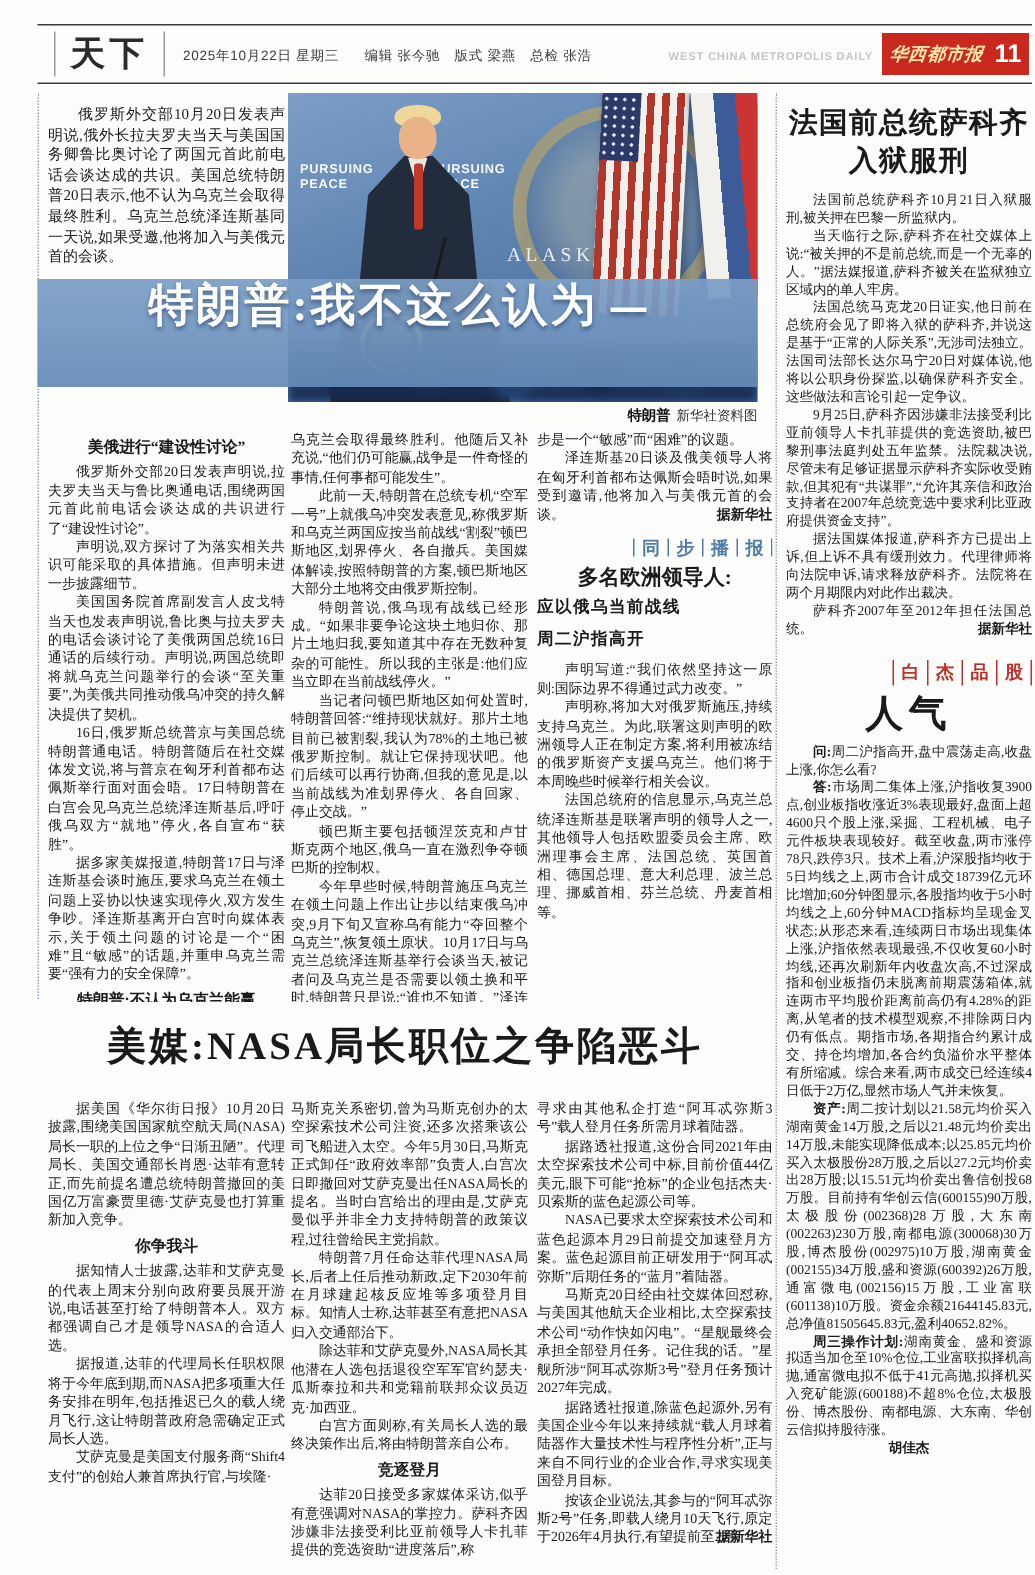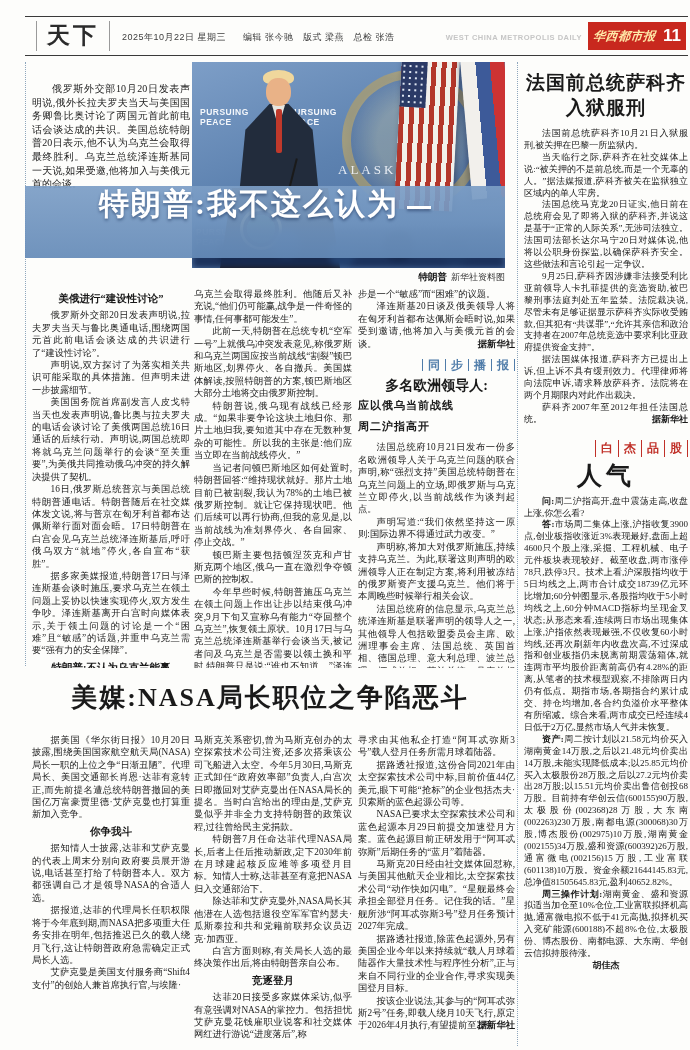--- a/index.html
+++ b/index.html
@@ -18,21 +18,21 @@
            font-size:7.5px;font-weight:700;color:#c6c6c6;letter-spacing:.5px;}
   .brand-box{position:absolute;right:4px;top:22px;width:98px;height:28px;background:#c8281e;
              display:flex;align-items:center;justify-content:space-between;padding:0 5px;box-sizing:border-box;}
   .brand-cn{color:#ffe9a8;font-weight:700;font-style:italic;font-size:12px;letter-spacing:.5px;transform:skewX(-6deg);}
   .page-no{color:#fff;font-weight:700;font-size:17px;font-family:"Liberation Sans",sans-serif;}
   
   .vdot{position:absolute;width:0;border-left:1px dotted #8fa7bd;}
   .vdot-left{left:25px;top:62px;height:604px;}
   .vdot-mid{left:517px;top:62px;height:984px;}
   
-  .intro{position:absolute;left:32px;top:82px;width:158px;height:118px;margin:0;
+  .intro{position:absolute;left:32px;top:70px;width:158px;height:118px;margin:0;
          font-size:10px;line-height:13.6px;text-align:justify;text-indent:2em;overflow:hidden;}
   .photo{position:absolute;left:192px;top:62px;width:313px;height:206px;overflow:hidden;
          background:linear-gradient(160deg,#7d9ec7 0%,#5d82b0 45%,#46689a 100%);}
   .ph-seal{position:absolute;left:150px;top:8px;width:122px;height:122px;border-radius:50%;
            border:9px solid rgba(205,175,95,.55);background:radial-gradient(circle,rgba(235,215,150,.25) 40%,rgba(60,80,120,.2) 75%);}
   .ph-label{position:absolute;width:58px;color:#f4f7fb;font-family:"Liberation Sans",sans-serif;
             font-weight:700;font-size:8.5px;line-height:1.15;letter-spacing:.5px;}
   .ph-label-1{left:8px;top:46px;}
   .ph-label-2{left:96px;top:46px;}
   .ph-label-3{left:4px;top:166px;opacity:.45;}
@@ -176,21 +176,20 @@
           <div class="chunk cont">步是一个“敏感”而“困难”的议题。</div>
           <div class="chunk p">泽连斯基20日谈及俄美领导人将在匈牙利首都布达佩斯会晤时说,如果受到邀请,他将加入与美俄元首的会谈。</div>
           <div class="chunk sign">据新华社</div>
         </div>
       <div class="sync">
         <div class="badge badge-blue"><div class="chunk badgechar">同</div><div class="chunk badgechar">步</div><div class="chunk badgechar">播</div><div class="chunk badgechar">报</div></div>
         <div class="sync-h1">多名欧洲领导人:</div>
         <div class="sync-h2">应以俄乌当前战线</div>
         <div class="sync-h3">周二沪指高开</div>
         <div class="sync-body">
-            <div class="chunk p">法国总统府10月21日发布一份多名欧洲领导人关于乌克兰问题的联合声明,称“强烈支持”美国总统特朗普在乌克兰问题上的立场,即俄罗斯与乌克兰立即停火,以当前战线作为谈判起点。</div>
             <div class="chunk p">声明写道:“我们依然坚持这一原则:国际边界不得通过武力改变。”</div>
             <div class="chunk p">声明称,将加大对俄罗斯施压,持续支持乌克兰。为此,联署这则声明的欧洲领导人正在制定方案,将利用被冻结的俄罗斯资产支援乌克兰。他们将于本周晚些时候举行相关会议。</div>
             <div class="chunk p">法国总统府的信息显示,乌克兰总统泽连斯基是联署声明的领导人之一,其他领导人包括欧盟委员会主席、欧洲理事会主席、法国总统、英国首相、德国总理、意大利总理、波兰总理、挪威首相、芬兰总统、丹麦首相等。</div>
           </div>
       </div>
     </div>
   </section>
 
   <aside class="aside">
     <h2 class="sk-head">
@@ -225,21 +224,21 @@
         <div class="chunk p">据知情人士披露,达菲和艾萨克曼的代表上周末分别向政府要员展开游说,电话甚至打给了特朗普本人。双方都强调自己才是领导NASA的合适人选。</div>
         <div class="chunk p">据报道,达菲的代理局长任职权限将于今年底到期,而NASA把多项重大任务安排在明年,包括推迟已久的载人绕月飞行,这让特朗普政府急需确定正式局长人选。</div>
         <div class="chunk p">艾萨克曼是美国支付服务商“Shift4支付”的创始人兼首席执行官,与埃隆·</div>
       </div>
     <div class="art-col n2">
         <div class="chunk cont">马斯克关系密切,曾为马斯克创办的太空探索技术公司注资,还多次搭乘该公司飞船进入太空。今年5月30日,马斯克正式卸任“政府效率部”负责人,白宫次日即撤回对艾萨克曼出任NASA局长的提名。当时白宫给出的理由是,艾萨克曼似乎并非全力支持特朗普的政策议程,过往曾给民主党捐款。</div>
         <div class="chunk p">特朗普7月任命达菲代理NASA局长,后者上任后推动新政,定下2030年前在月球建起核反应堆等多项登月目标。知情人士称,达菲甚至有意把NASA归入交通部治下。</div>
         <div class="chunk p">除达菲和艾萨克曼外,NASA局长其他潜在人选包括退役空军军官约瑟夫·瓜斯泰拉和共和党籍前联邦众议员迈克·加西亚。</div>
         <div class="chunk p">白宫方面则称,有关局长人选的最终决策作出后,将由特朗普亲自公布。</div>
         <div class="chunk subhead">竞逐登月</div>
-        <div class="chunk p">达菲20日接受多家媒体采访,似乎有意强调对NASA的掌控力。包括担忧艾萨克曼花钱雇职业说客和社交媒体网红进行游说“进度落后”,称</div>
+        <div class="chunk p">达菲20日接受多家媒体采访,似乎有意强调对NASA的掌控力。萨科齐因涉嫌非法接受利比亚前领导人卡扎菲提供的竞选资助“进度落后”,称</div>
       </div>
     <div class="art-col n3">
         <div class="chunk cont">寻求由其他私企打造“阿耳忒弥斯3号”载人登月任务所需月球着陆器。</div>
         <div class="chunk p">据路透社报道,这份合同2021年由太空探索技术公司中标,目前价值44亿美元,眼下可能“抢标”的企业包括杰夫·贝索斯的蓝色起源公司等。</div>
         <div class="chunk p">NASA已要求太空探索技术公司和蓝色起源本月29日前提交加速登月方案。蓝色起源目前正研发用于“阿耳忒弥斯”后期任务的“蓝月”着陆器。</div>
         <div class="chunk p">马斯克20日经由社交媒体回怼称,与美国其他航天企业相比,太空探索技术公司“动作快如闪电”。“星舰最终会承担全部登月任务。记住我的话。”星舰所涉“阿耳忒弥斯3号”登月任务预计2027年完成。</div>
         <div class="chunk p">据路透社报道,除蓝色起源外,另有美国企业今年以来持续就“载人月球着陆器作大量技术性与程序性分析”,正与来自不同行业的企业合作,寻求实现美国登月目标。</div>
         <div class="chunk p">按该企业说法,其参与的“阿耳忒弥斯2号”任务,即载人绕月10天飞行,原定于2026年4月执行,有望提前至2月。</div>
         <div class="chunk sign">据新华社</div>
       </div>

